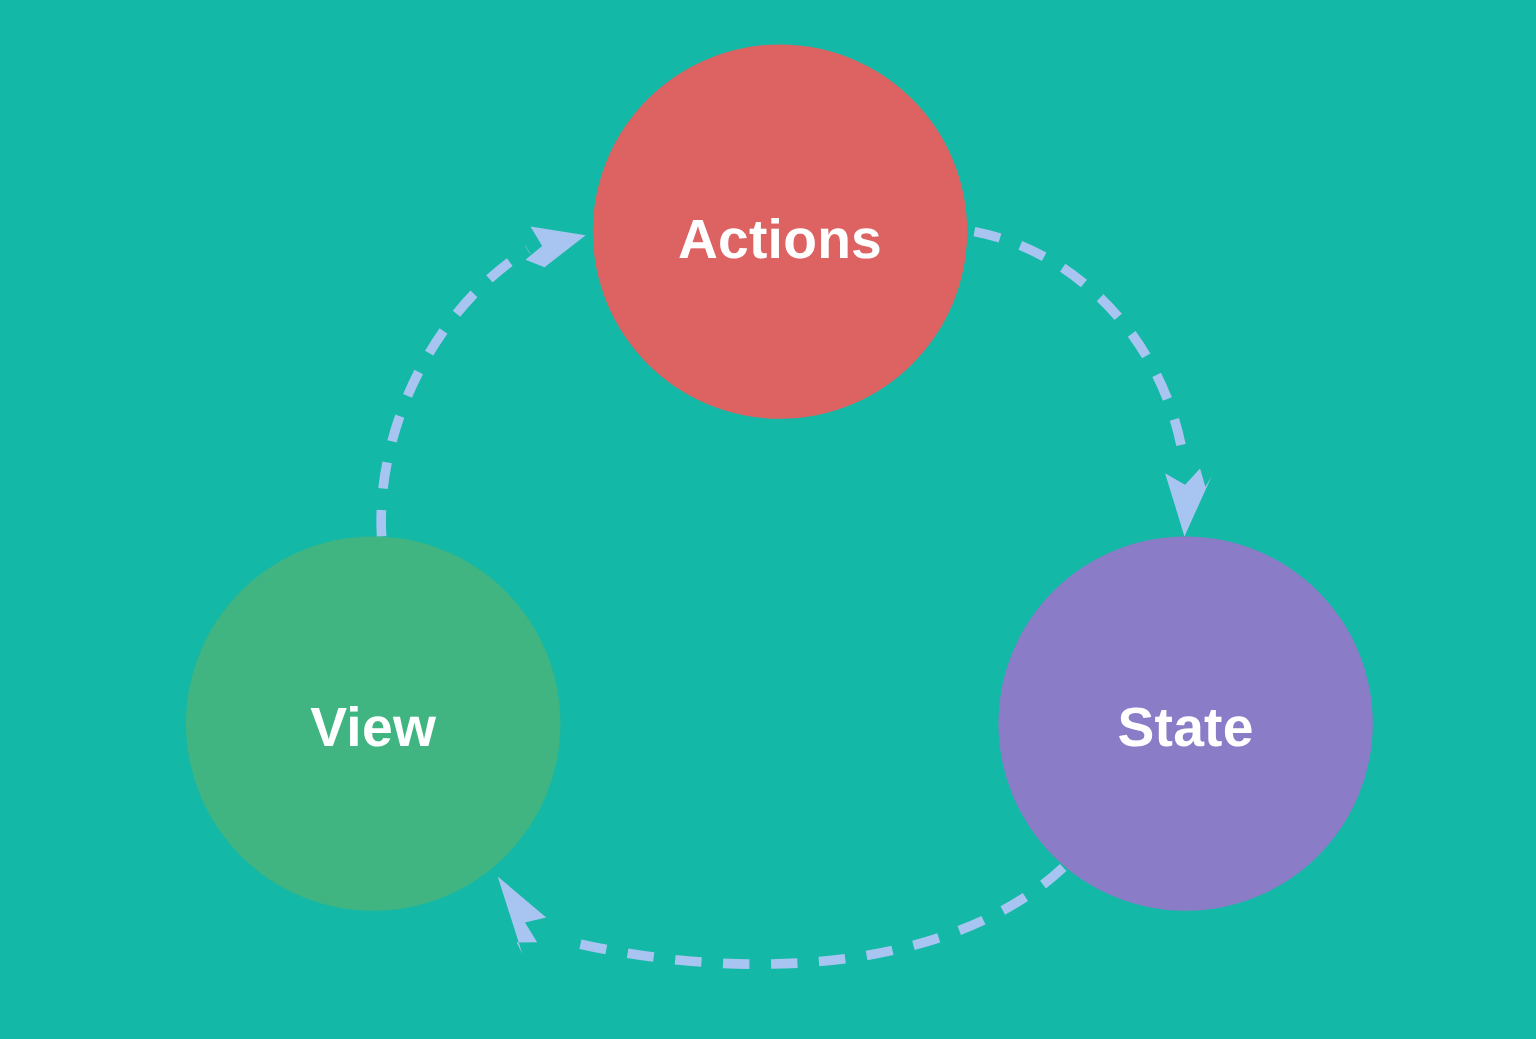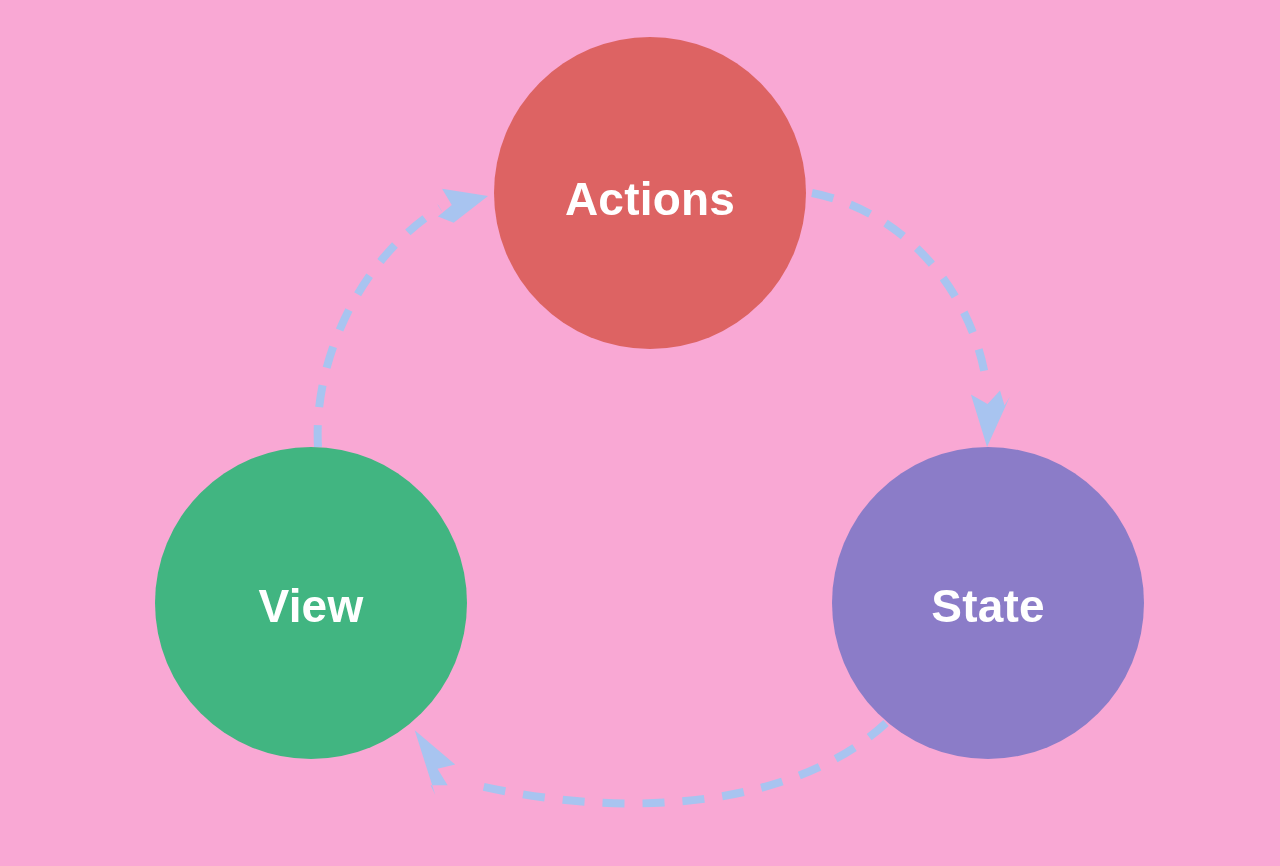--- a/index.html
+++ b/index.html
@@ -45,21 +45,21 @@
     fill: none;
     stroke-linecap: butt;
   }
   .arrow-head {
     stroke: none;
   }
 </style>
 </head>
 <body>
 
-<div id="diagram-root" style="background: #f9a8d4;">
+<div id="diagram-root" style="background: #14b8a6;">
 
   <svg id="diagram-svg" viewBox="0 0 1280 866" xmlns="http://www.w3.org/2000/svg">
 
     <g>
 
       <g>
         <path class="flow-arc" d="M 318 447 C 313 360 360 258 440 208" stroke="#a8c4f0" stroke-width="8" stroke-dasharray="22 18"></path>
 
         <polygon class="arrow-head" fill="#a8c4f0" points="489,198 444,186 452,203 437,213 452,221 444,226" transform="rotate(-6 470 206)"></polygon>
       </g>

